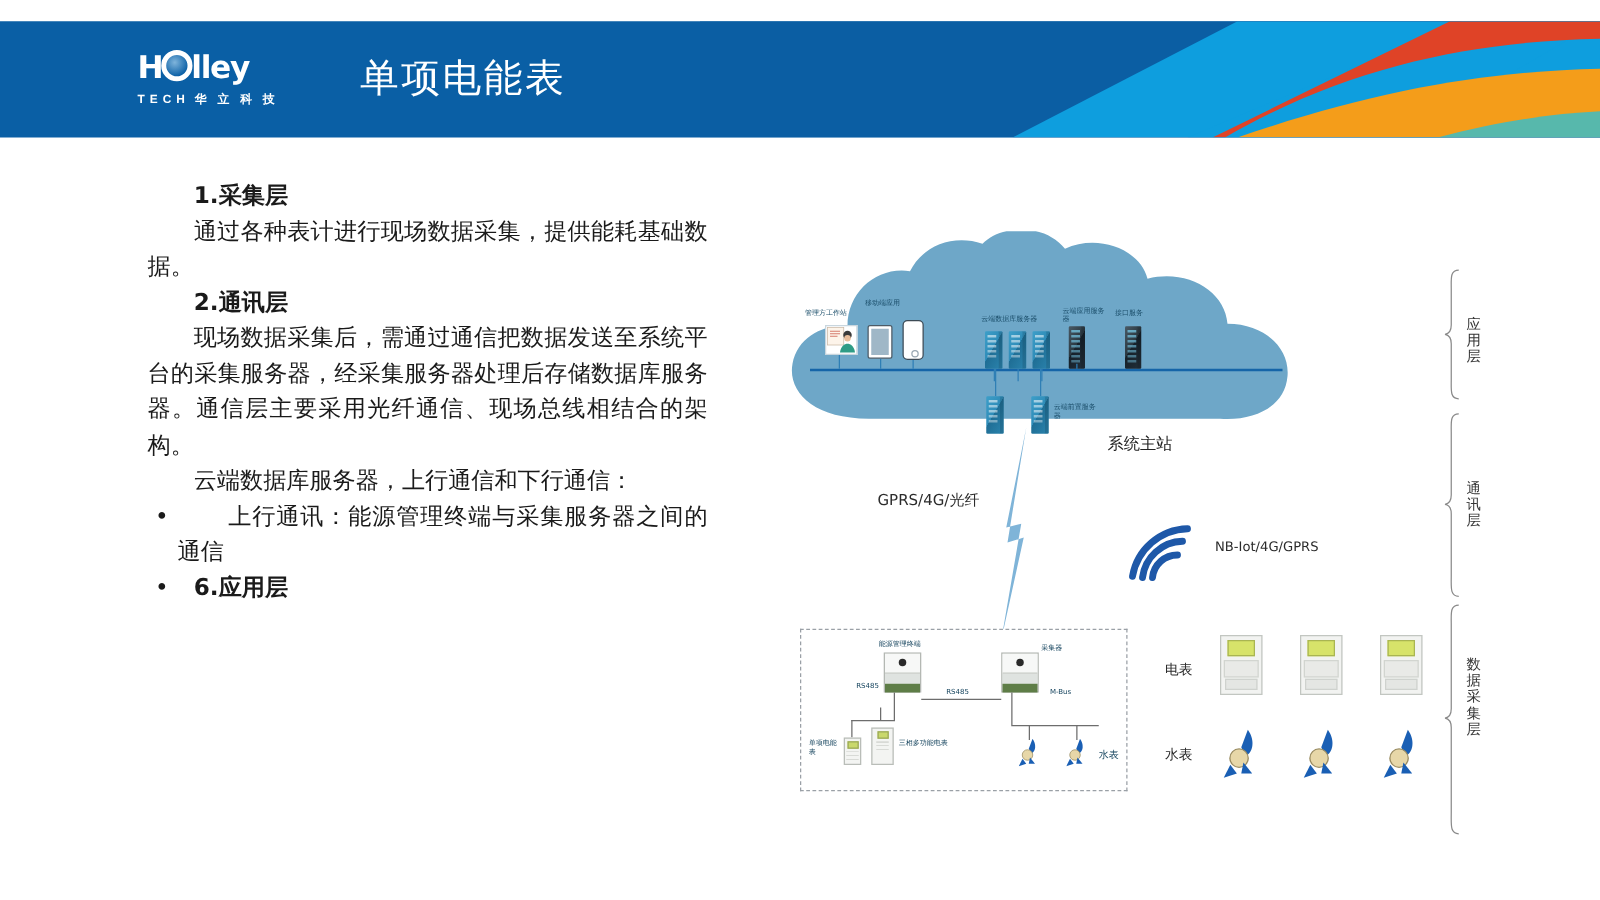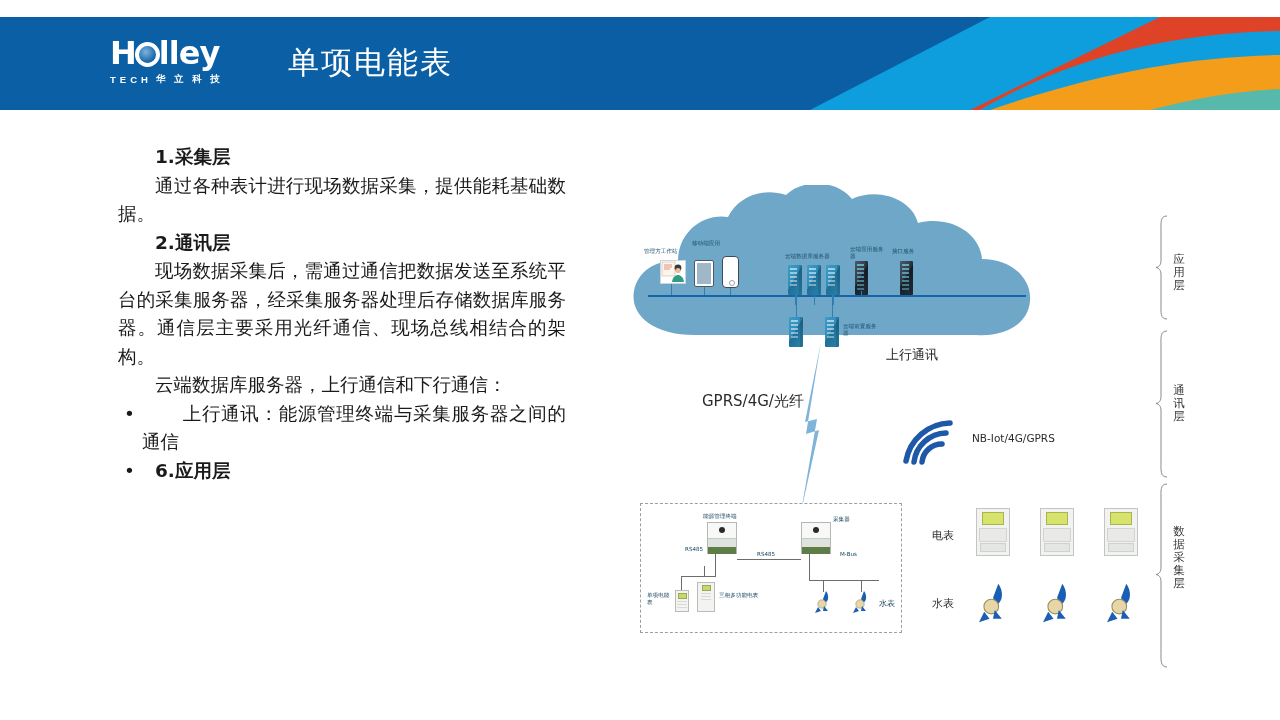--- a/index.html
+++ b/index.html
@@ -16,21 +16,21 @@
     position:absolute;left:0;top:17px;width:1280px;height:93px;
     background:#0a5fa5;overflow:hidden;
   }
   #swoosh{position:absolute;right:0;top:0;width:720px;height:93px;}
   #logo-block{
     position:absolute;left:110px;top:20px;width:160px;height:56px;
     color:#ffffff;
   }
   #logo-word{
     font-family:"DejaVu Sans",sans-serif;
-    font-weight:bold;font-size:32px;letter-spacing:-1px;line-height:33px;
+    font-weight:bold;font-size:25px;letter-spacing:-1px;line-height:33px;
     color:#ffffff;
   }
   #logo-word .o-ring{
     display:inline-block;width:25px;height:25px;border-radius:50%;
     border:4px solid #ffffff;box-sizing:border-box;
     background:radial-gradient(circle at 40% 35%,#7fb4db 0%,#0a5fa5 75%);
     vertical-align:-3px;margin:0 -1px;
   }
   #logo-sub{
     margin-top:3px;display:flex;align-items:center;gap:4px;
@@ -109,21 +109,21 @@
   .phone{
     position:absolute;width:17px;height:32px;background:#ffffff;
     border:1.5px solid #3d4a55;border-radius:4px;box-sizing:border-box;
   }
   .phone::after{
     content:"";position:absolute;left:50%;bottom:1.5px;width:4px;height:4px;
     margin-left:-2px;border:1px solid #99a7b2;border-radius:50%;
   }
 
   .label{
-    position:absolute;font-size:15px;color:#2b2b2b;white-space:nowrap;
+    position:absolute;font-size:12px;color:#2b2b2b;white-space:nowrap;
     font-family:"DejaVu Sans",sans-serif;
   }
   .label.big{font-size:13px;color:#222;}
 
   .bolt{position:absolute;}
   .wifi{position:absolute;}
 
   
   #field-box{
     position:absolute;left:40px;top:383px;width:262px;height:130px;
@@ -273,21 +273,21 @@
   <div class="drop" style="left:306px;top:175px;height:0px;"></div>
 
   <div class="drop" style="left:196px;top:175px;height:22px;"></div>
   <div class="drop" style="left:232px;top:175px;height:22px;"></div>
   <div class="rack" style="left:189px;top:197px;"></div>
   <div class="rack" style="left:225px;top:197px;"></div>
   <div class="tiny" style="left:243px;top:203px;width:36px;white-space:normal;">
     <span>云端前置服务器</span>
   </div>
 
-  <div class="label big" style="left:286px;top:226px;">上行通讯</div>
+  <div class="label big" style="left:286px;top:226px;">系统主站</div>
 
   <div class="bolt" style="left:190px;top:222px;">
     <svg width="50" height="170" viewBox="0 0 50 170">
       <path d="M31,0 L15,80 L27,77 L11,170 L29,88 L16,92 Z" fill="#7fb4d8"></path>
     </svg>
   </div>
 
   <div class="label" style="left:102px;top:272px;">GPRS/4G/光纤</div>
 
   <div class="wifi" style="left:300px;top:297px;">

